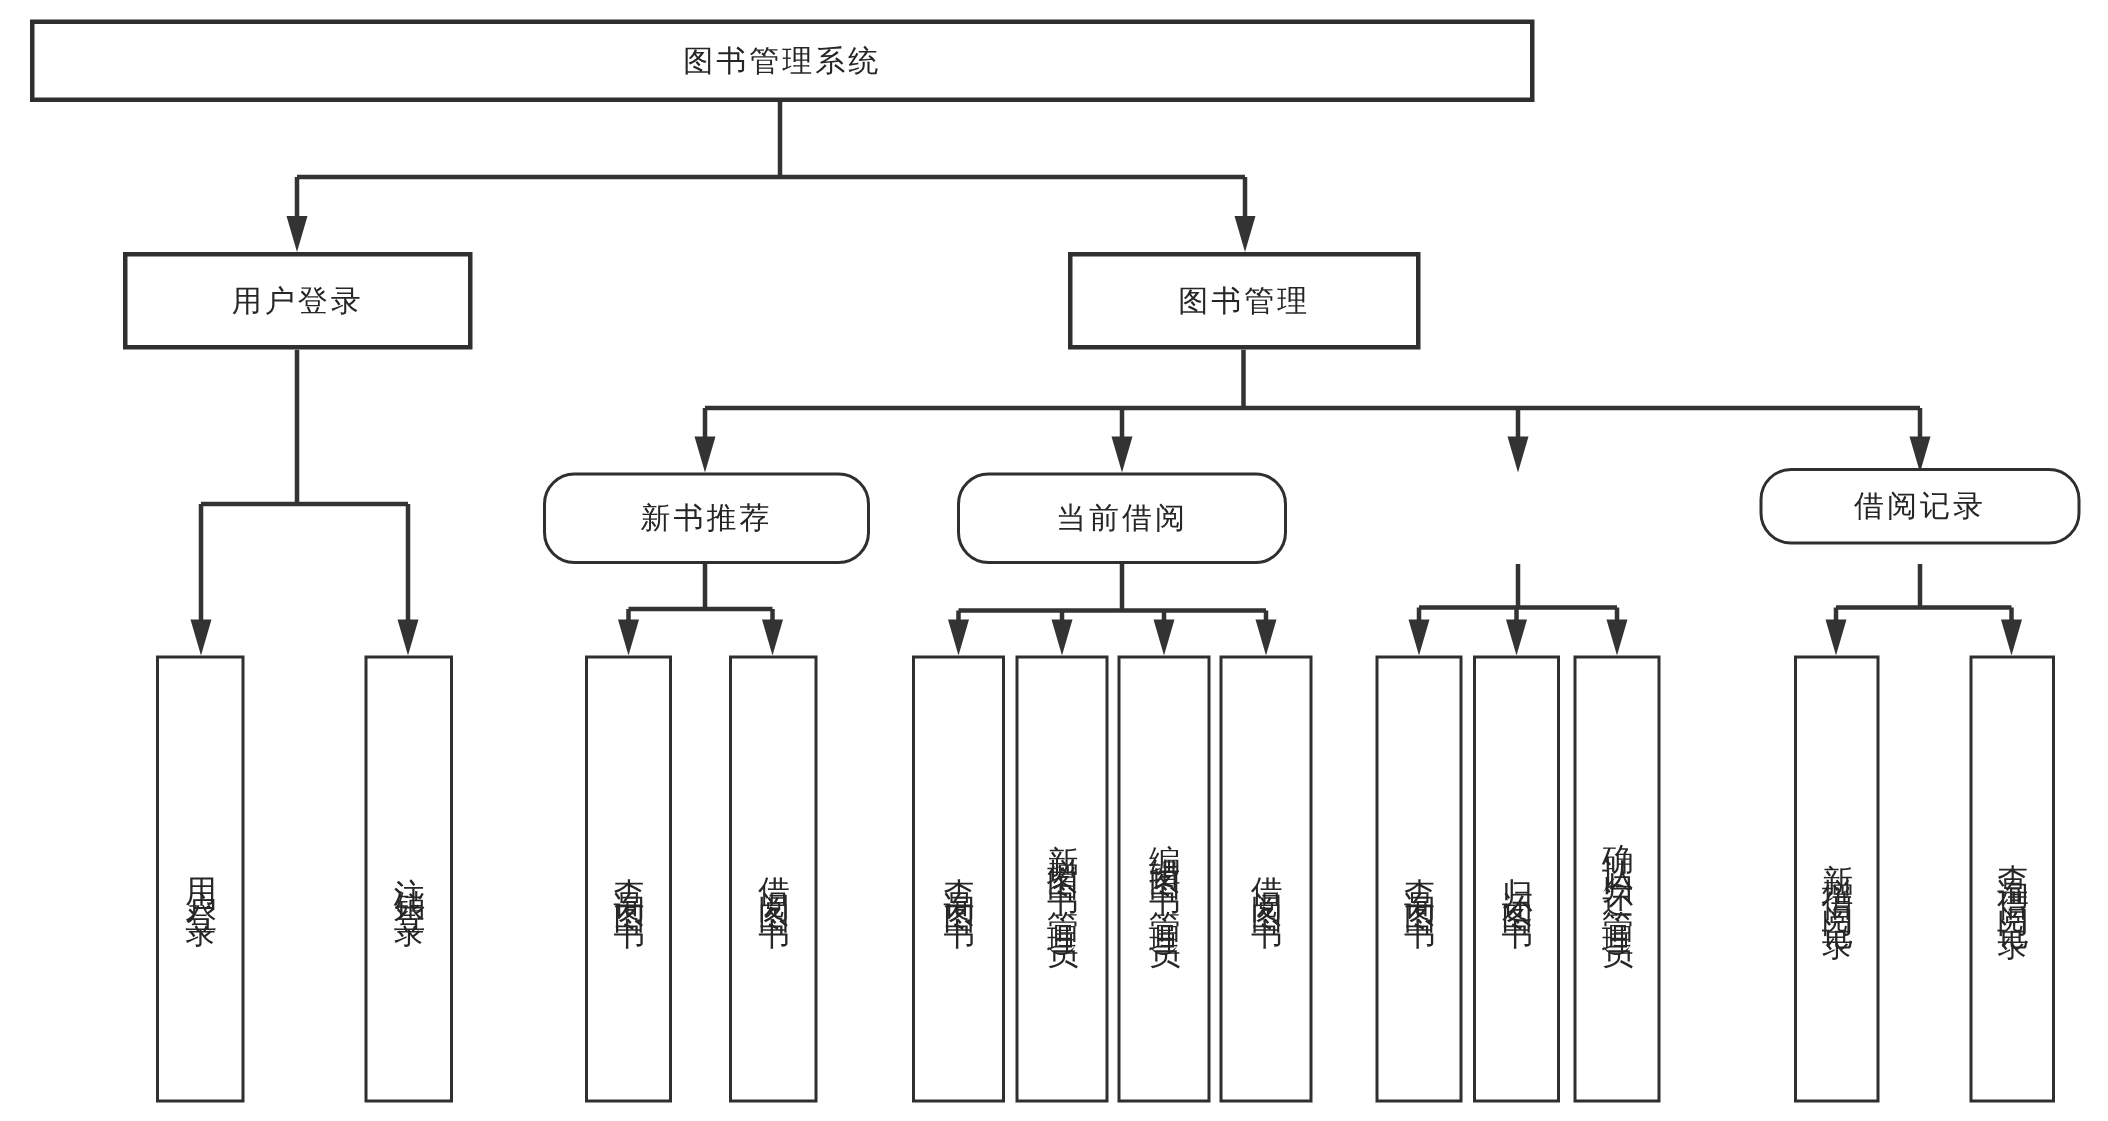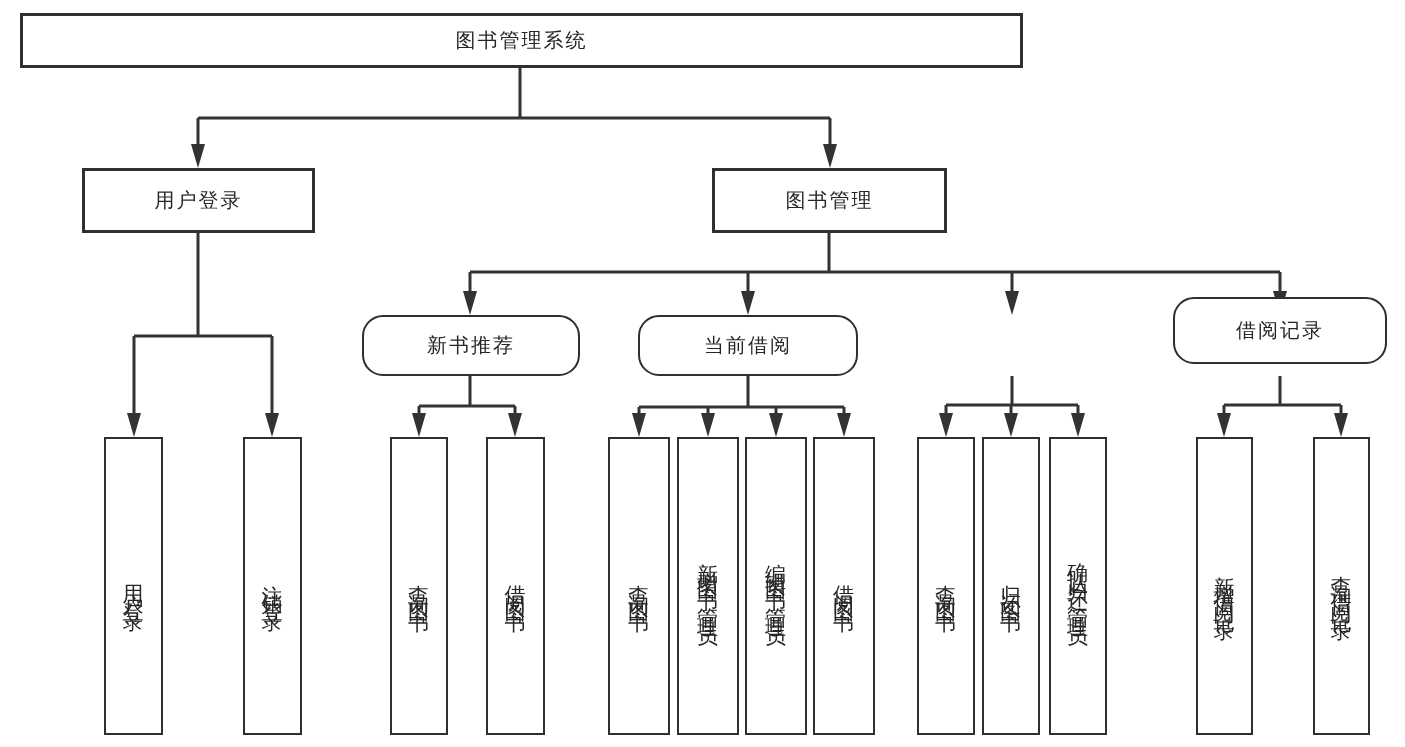--- a/index.html
+++ b/index.html
@@ -101,21 +101,21 @@
     <polygon points="1334,413 1348,413 1341,437"></polygon>
   </svg>
 
   <div class="node" style="left:20px; top:13px; width:1003px; height:55px;">图书管理系统</div>
 
   <div class="node" style="left:82px; top:168px; width:233px; height:65px;">用户登录</div>
   <div class="node" style="left:712px; top:168px; width:235px; height:65px;">图书管理</div>
 
   <div class="node l3" style="left:362px; top:315px; width:218px; height:61px;">新书推荐</div>
   <div class="node l3" style="left:638px; top:315px; width:220px; height:61px;">当前借阅</div>
-  <div class="node l3" style="left:1173px; top:297px; width:214px; height:67px;">借阅记录</div>
+  <div class="node l3" style="left:1173px; top:312px; width:214px; height:51px;">借阅记录</div>
 
   <div class="leaf" style="left:104px; top:437px; width:59px; height:298px;">
     <span>用户登录</span>
   </div>
   <div class="leaf" style="left:243px; top:437px; width:59px; height:298px;">
     <span>注销登录</span>
   </div>
 
   <div class="leaf" style="left:390px; top:437px; width:58px; height:298px;">
     <span>查询图书</span>

